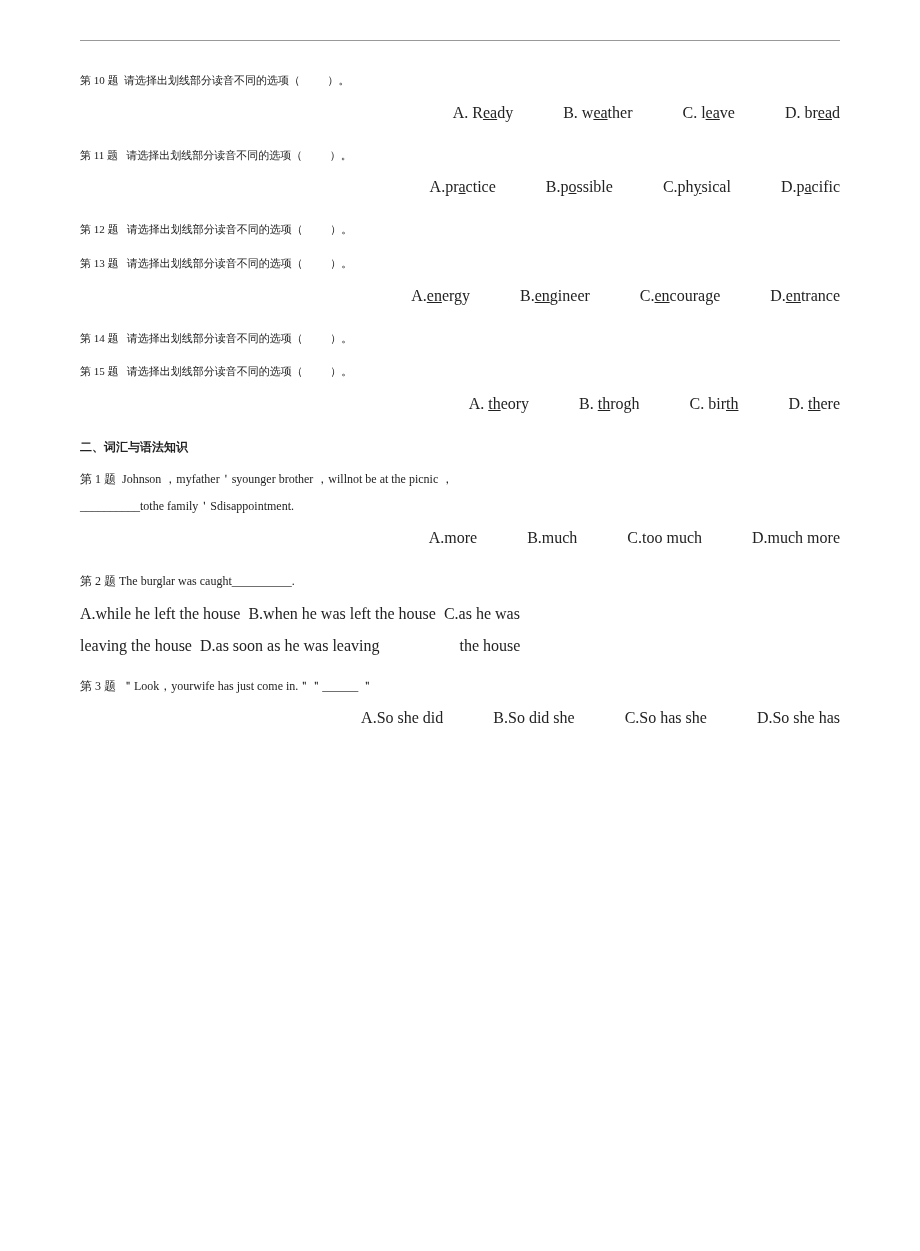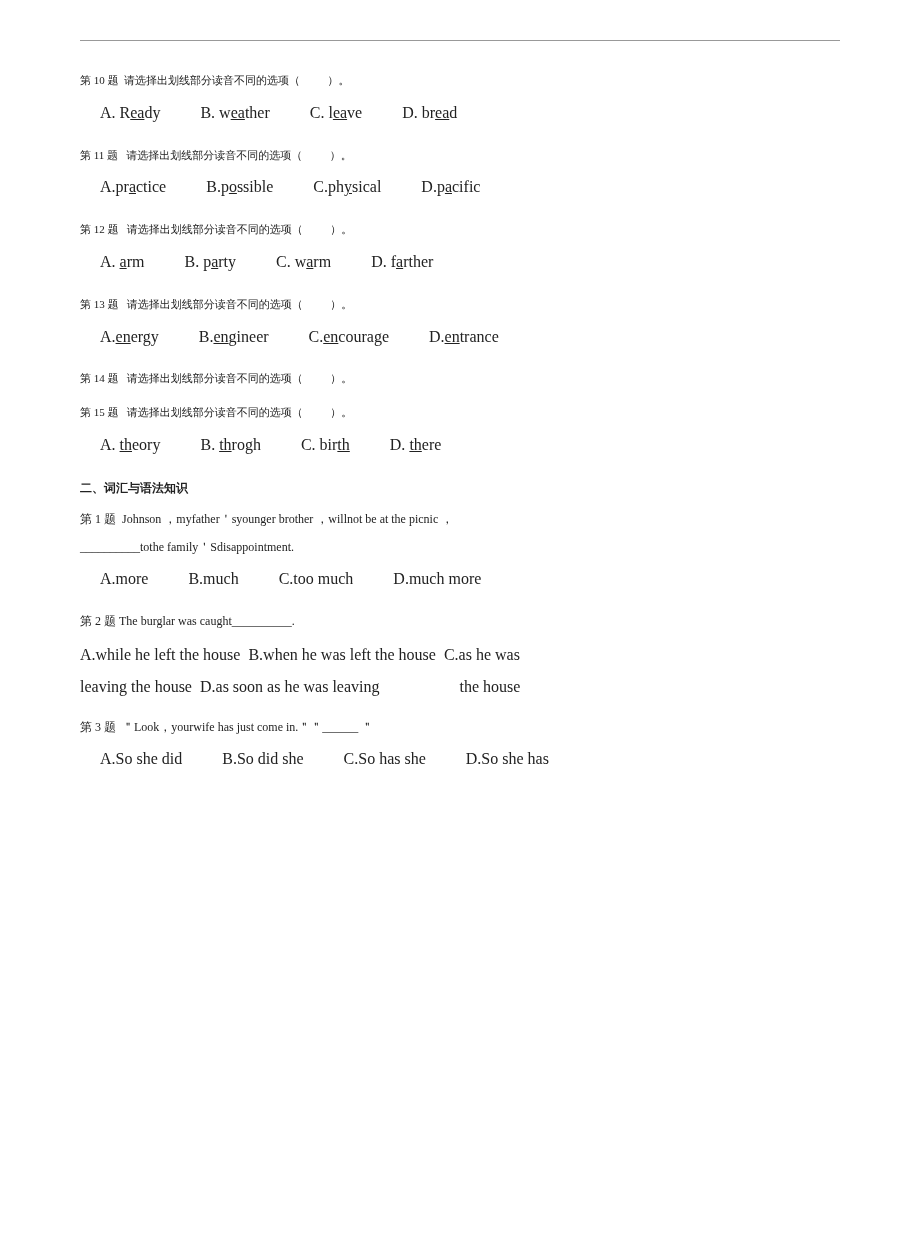--- a/index.html
+++ b/index.html
@@ -16,24 +16,25 @@
       min-height: 1251px;
       padding: 40px 80px;
       line-height: 1.8;
     }
     .question-header {
       margin-bottom: 8px;
       font-size: 11px;
     }
     .options-row {
       display: flex;
-      gap: 40px;
+      gap: 50px;
       margin-bottom: 18px;
-      margin-left: 20px;
+      margin-left: 2px;
       flex-wrap: wrap;
+      justify-content: flex-end;
     }
     .option {
       font-size: 16px;
     }
     .underline {
       text-decoration: underline;
     }
     .section-title {
       font-size: 12px;
       font-weight: bold;
@@ -76,26 +77,20 @@
   <div class="options-row">
     <span class="option">A.pr<span class="underline">a</span>ctice</span>
     <span class="option">B.p<span class="underline">o</span>ssible</span>
     <span class="option">C.ph<span class="underline">y</span>sical</span>
     <span class="option">D.p<span class="underline">a</span>cific</span>
   </div>
 </div>
 
 <div class="q-block">
   <div class="question-header">第 12 题&nbsp;&nbsp;&nbsp;请选择出划线部分读音不同的选项（&nbsp;&nbsp;&nbsp;&nbsp;&nbsp;&nbsp;&nbsp;&nbsp;&nbsp;&nbsp;）。</div>
-  <div class="options-row">
-    <span class="option">A. <span class="underline">a</span>rm</span>
-    <span class="option">B. p<span class="underline">a</span>rty</span>
-    <span class="option">C. w<span class="underline">a</span>rm</span>
-    <span class="option">D. f<span class="underline">a</span>rther</span>
-  </div>
 </div>
 
 <div class="q-block">
   <div class="question-header">第 13 题&nbsp;&nbsp;&nbsp;请选择出划线部分读音不同的选项（&nbsp;&nbsp;&nbsp;&nbsp;&nbsp;&nbsp;&nbsp;&nbsp;&nbsp;&nbsp;）。</div>
   <div class="options-row">
     <span class="option">A.<span class="underline">en</span>ergy</span>
     <span class="option">B.<span class="underline">en</span>gineer</span>
     <span class="option">C.<span class="underline">en</span>courage</span>
     <span class="option">D.<span class="underline">en</span>trance</span>
   </div>

